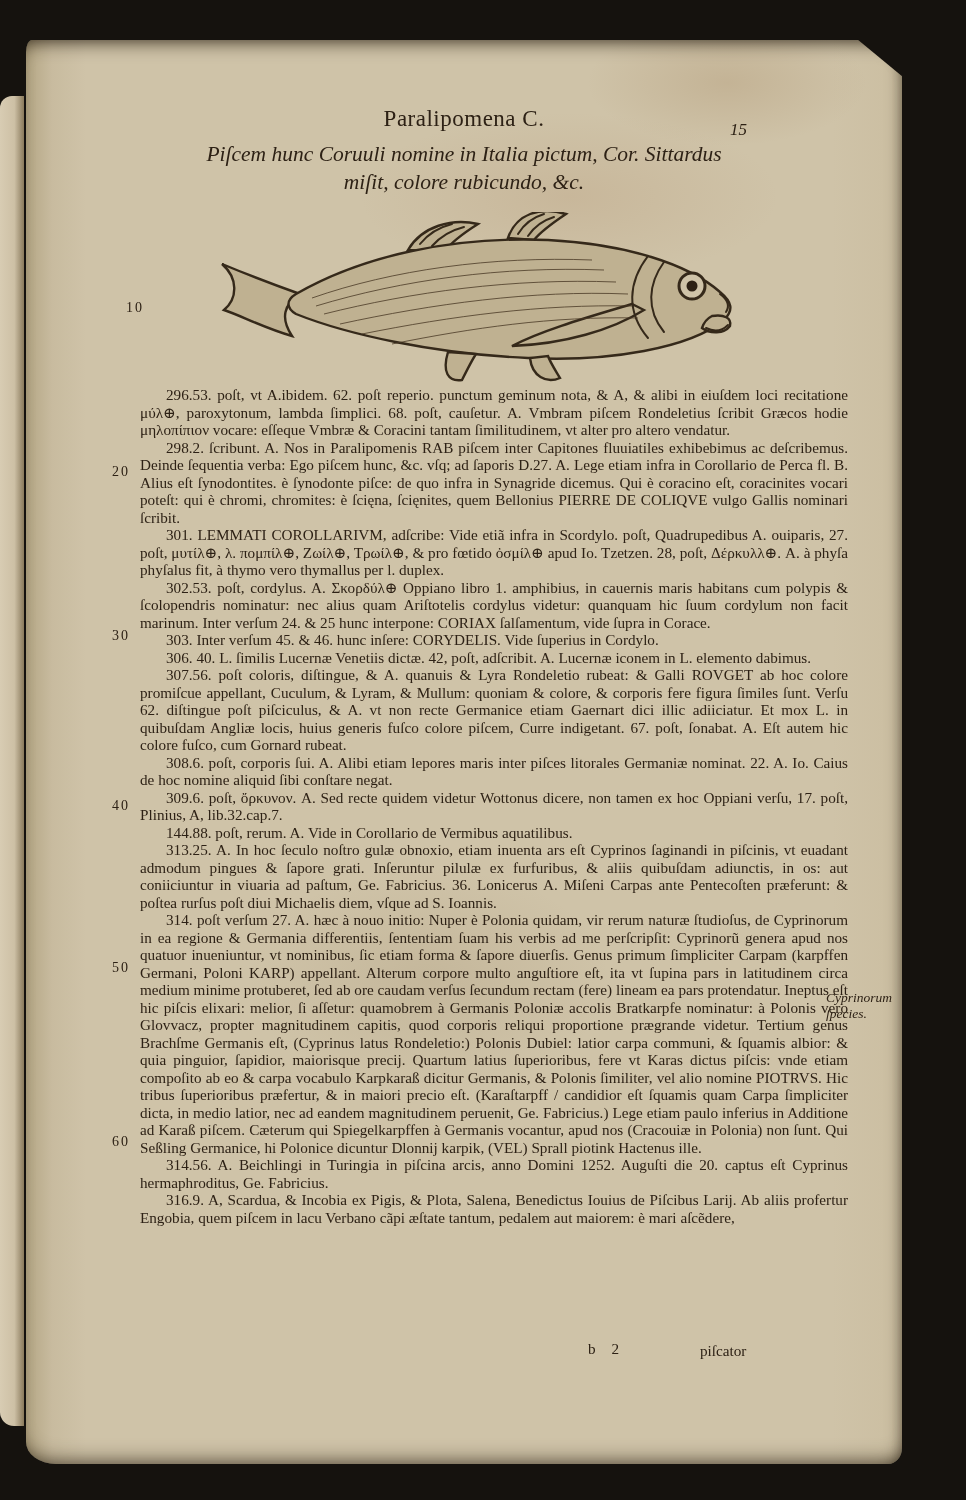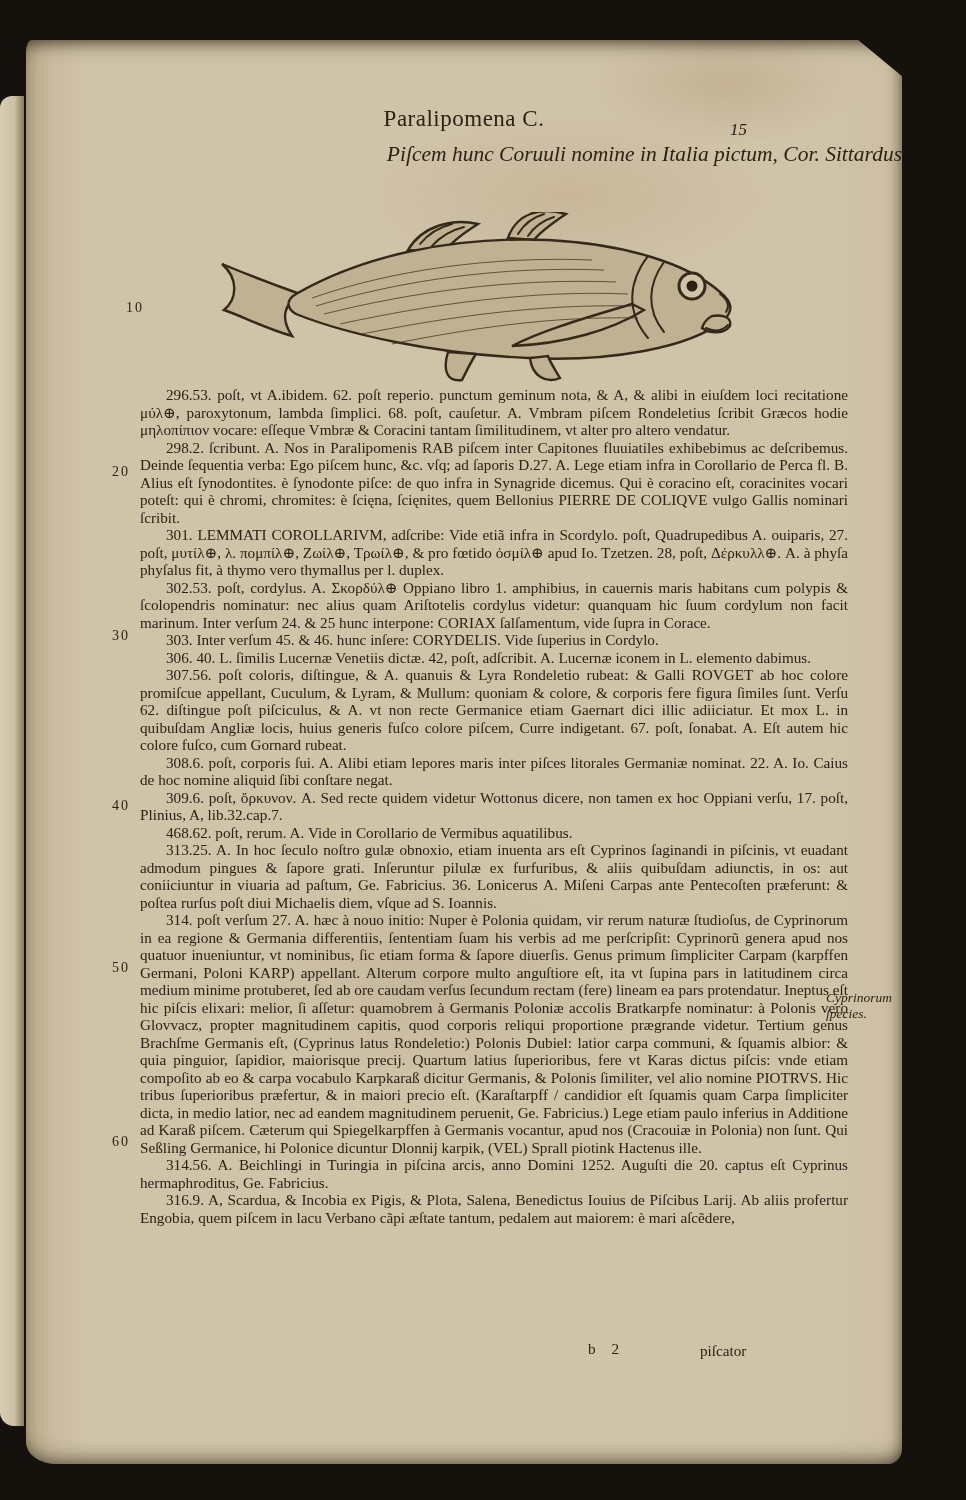--- a/index.html
+++ b/index.html
@@ -34,21 +34,21 @@
     background:#15120e;clip-path:polygon(0 0,100% 0,100% 100%);
   }
   .running-title{
     position:absolute;top:66px;left:0;width:100%;text-align:center;
     font-size:23px;letter-spacing:.5px;
   }
   .folio{
     position:absolute;top:80px;left:704px;font-size:17px;font-style:italic;
   }
   .chapter-title{
-    position:absolute;top:100px;left:0;width:100%;text-align:right;
+    position:absolute;top:100px;left:0;width:100%;text-align:center;
     font-style:italic;font-size:21.5px;line-height:28px;
   }
   .figure-wrap{
     position:absolute;top:172px;left:186px;width:540px;height:176px;
   }
   .margin-num{
     position:absolute;left:86px;width:34px;font-size:14px;letter-spacing:2px;
   }
   .body-text{
     position:absolute;left:114px;top:346px;width:708px;
@@ -74,20 +74,21 @@
 <div class="facing-page"></div>
 
 <div class="page">
   <div class="corner-cut"></div>
 
   <div class="running-title">Paralipomena   C.</div>
   <div class="folio">15</div>
 
   <div class="chapter-title">
     <div>Piſcem hunc Coruuli nomine in Italia pictum, Cor. Sittardus</div>
+    <div>miſit, colore rubicundo, &amp;c.</div>
   </div>
 
   <div class="figure-wrap">
     <svg width="540" height="176" viewBox="0 0 540 176">
 
       <path class="fill" d="M10,52 C34,62 60,72 88,82 C72,92 68,106 80,124 C52,116 30,104 12,98 C26,86 26,66 10,52 Z"></path>
 
       <path class="fill" d="M196,38 C210,14 240,6 266,12 C250,22 238,32 232,40 Z"></path>
       <path class="ink" d="M208,32 C216,22 228,15 240,12 M220,34 C228,25 240,18 252,15"></path>
 
@@ -124,21 +125,21 @@
   <div class="body-text">
     <p>296.53. poſt, vt A.ibidem. 62. poſt reperio. punctum geminum nota, &amp; A, &amp; alibi in eiuſdem loci recitatione μύλ⊕, paroxytonum, lambda ſimplici. 68. poſt, cauſetur. A. Vmbram piſcem Rondeletius ſcribit Græcos hodie μηλοπίπιον vocare: eſſeque Vmbræ &amp; Coracini tantam ſimilitudinem, vt alter pro altero vendatur.</p>
     <p>298.2. ſcribunt. A. Nos in Paralipomenis RAB piſcem inter Capitones fluuiatiles exhibebimus ac deſcribemus. Deinde ſequentia verba: Ego piſcem hunc, &amp;c. vſq; ad ſaporis D.27. A. Lege etiam infra in Corollario de Perca fl. B. Alius eſt ſynodontites. è ſynodonte piſce: de quo infra in Synagride dicemus. Qui è coracino eſt, coracinites vocari poteſt: qui è chromi, chromites: è ſcięna, ſcięnites, quem Bellonius PIERRE DE COLIQVE vulgo Gallis nominari ſcribit.</p>
     <p>301. LEMMATI COROLLARIVM, adſcribe: Vide etiã infra in Scordylo. poſt, Quadrupedibus A. ouiparis, 27. poſt, μυτίλ⊕, λ. πομπίλ⊕, Ζωίλ⊕, Τρωίλ⊕, &amp; pro fœtido ὀσμίλ⊕ apud Io. Tzetzen. 28, poſt, Δέρκυλλ⊕. A. à phyſa phyſalus fit, à thymo vero thymallus per l. duplex.</p>
     <p>302.53. poſt, cordylus. A. Σκορδύλ⊕ Oppiano libro 1. amphibius, in cauernis maris habitans cum polypis &amp; ſcolopendris nominatur: nec alius quam Ariſtotelis cordylus videtur: quanquam hic ſuum cordylum non facit marinum. Inter verſum 24. &amp; 25 hunc interpone: CORIAX ſalſamentum, vide ſupra in Corace.</p>
     <p>303. Inter verſum 45. &amp; 46. hunc inſere: CORYDELIS. Vide ſuperius in Cordylo.</p>
     <p>306. 40. L. ſimilis Lucernæ Venetiis dictæ. 42, poſt, adſcribit. A. Lucernæ iconem in L. elemento dabimus.</p>
     <p>307.56. poſt coloris, diſtingue, &amp; A. quanuis &amp; Lyra Rondeletio rubeat: &amp; Galli ROVGET ab hoc colore promiſcue appellant, Cuculum, &amp; Lyram, &amp; Mullum: quoniam &amp; colore, &amp; corporis fere figura ſimiles ſunt. Verſu 62. diſtingue poſt piſciculus, &amp; A. vt non recte Germanice etiam Gaernart dici illic adiiciatur. Et mox L. in quibuſdam Angliæ locis, huius generis fuſco colore piſcem, Curre indigetant. 67. poſt, ſonabat. A. Eſt autem hic colore fuſco, cum Gornard rubeat.</p>
     <p>308.6. poſt, corporis ſui. A. Alibi etiam lepores maris inter piſces litorales Germaniæ nominat. 22. A. Io. Caius de hoc nomine aliquid ſibi conſtare negat.</p>
     <p>309.6. poſt, ὄρκυνον. A. Sed recte quidem videtur Wottonus dicere, non tamen ex hoc Oppiani verſu, 17. poſt, Plinius, A, lib.32.cap.7.</p>
-    <p>468.62. poſt, rerum. A. Vide in Corollario de Vermibus aquatilibus.</p>
+    <p>144.88. poſt, rerum. A. Vide in Corollario de Vermibus aquatilibus.</p>
     <p>313.25. A. In hoc ſeculo noſtro gulæ obnoxio, etiam inuenta ars eſt Cyprinos ſaginandi in piſcinis, vt euadant admodum pingues &amp; ſapore grati. Inſeruntur pilulæ ex furfuribus, &amp; aliis quibuſdam adiunctis, in os: aut coniiciuntur in viuaria ad paſtum, Ge. Fabricius. 36. Lonicerus A. Miſeni Carpas ante Pentecoſten præferunt: &amp; poſtea rurſus poſt diui Michaelis diem, vſque ad S. Ioannis.</p>
     <p>314. poſt verſum 27. A. hæc à nouo initio: Nuper è Polonia quidam, vir rerum naturæ ſtudioſus, de Cyprinorum in ea regione &amp; Germania differentiis, ſententiam ſuam his verbis ad me perſcripſit: Cyprinorũ genera apud nos quatuor inueniuntur, vt nominibus, ſic etiam forma &amp; ſapore diuerſis. Genus primum ſimpliciter Carpam (karpffen Germani, Poloni KARP) appellant. Alterum corpore multo anguſtiore eſt, ita vt ſupina pars in latitudinem circa medium minime protuberet, ſed ab ore caudam verſus ſecundum rectam (fere) lineam ea pars protendatur. Ineptus eſt hic piſcis elixari: melior, ſi aſſetur: quamobrem à Germanis Poloniæ accolis Bratkarpfe nominatur: à Polonis vero Glovvacz, propter magnitudinem capitis, quod corporis reliqui proportione prægrande videtur. Tertium genus Brachſme Germanis eſt, (Cyprinus latus Rondeletio:) Polonis Dubiel: latior carpa communi, &amp; ſquamis albior: &amp; quia pinguior, ſapidior, maiorisque precij. Quartum latius ſuperioribus, fere vt Karas dictus piſcis: vnde etiam compoſito ab eo &amp; carpa vocabulo Karpkaraß dicitur Germanis, &amp; Polonis ſimiliter, vel alio nomine PIOTRVS. Hic tribus ſuperioribus præfertur, &amp; in maiori precio eſt. (Karaſtarpff / candidior eſt ſquamis quam Carpa ſimpliciter dicta, in medio latior, nec ad eandem magnitudinem peruenit, Ge. Fabricius.) Lege etiam paulo inferius in Additione ad Karaß piſcem. Cæterum qui Spiegelkarpffen à Germanis vocantur, apud nos (Cracouiæ in Polonia) non ſunt. Qui Seßling Germanice, hi Polonice dicuntur Dlonnij karpik, (VEL) Sprall piotink Hactenus ille.</p>
     <p>314.56. A. Beichlingi in Turingia in piſcina arcis, anno Domini 1252. Auguſti die 20. captus eſt Cyprinus hermaphroditus, Ge. Fabricius.</p>
     <p>316.9. A, Scardua, &amp; Incobia ex Pigis, &amp; Plota, Salena, Benedictus Iouius de Piſcibus Larij. Ab aliis profertur Engobia, quem piſcem in lacu Verbano cãpi æſtate tantum, pedalem aut maiorem: è mari aſcẽdere,</p>
   </div>
 
   <div class="margin-note">Cyprinorum ſpecies.</div>
 
   <div class="footer-line">
     <span class="signature">b 2</span>

